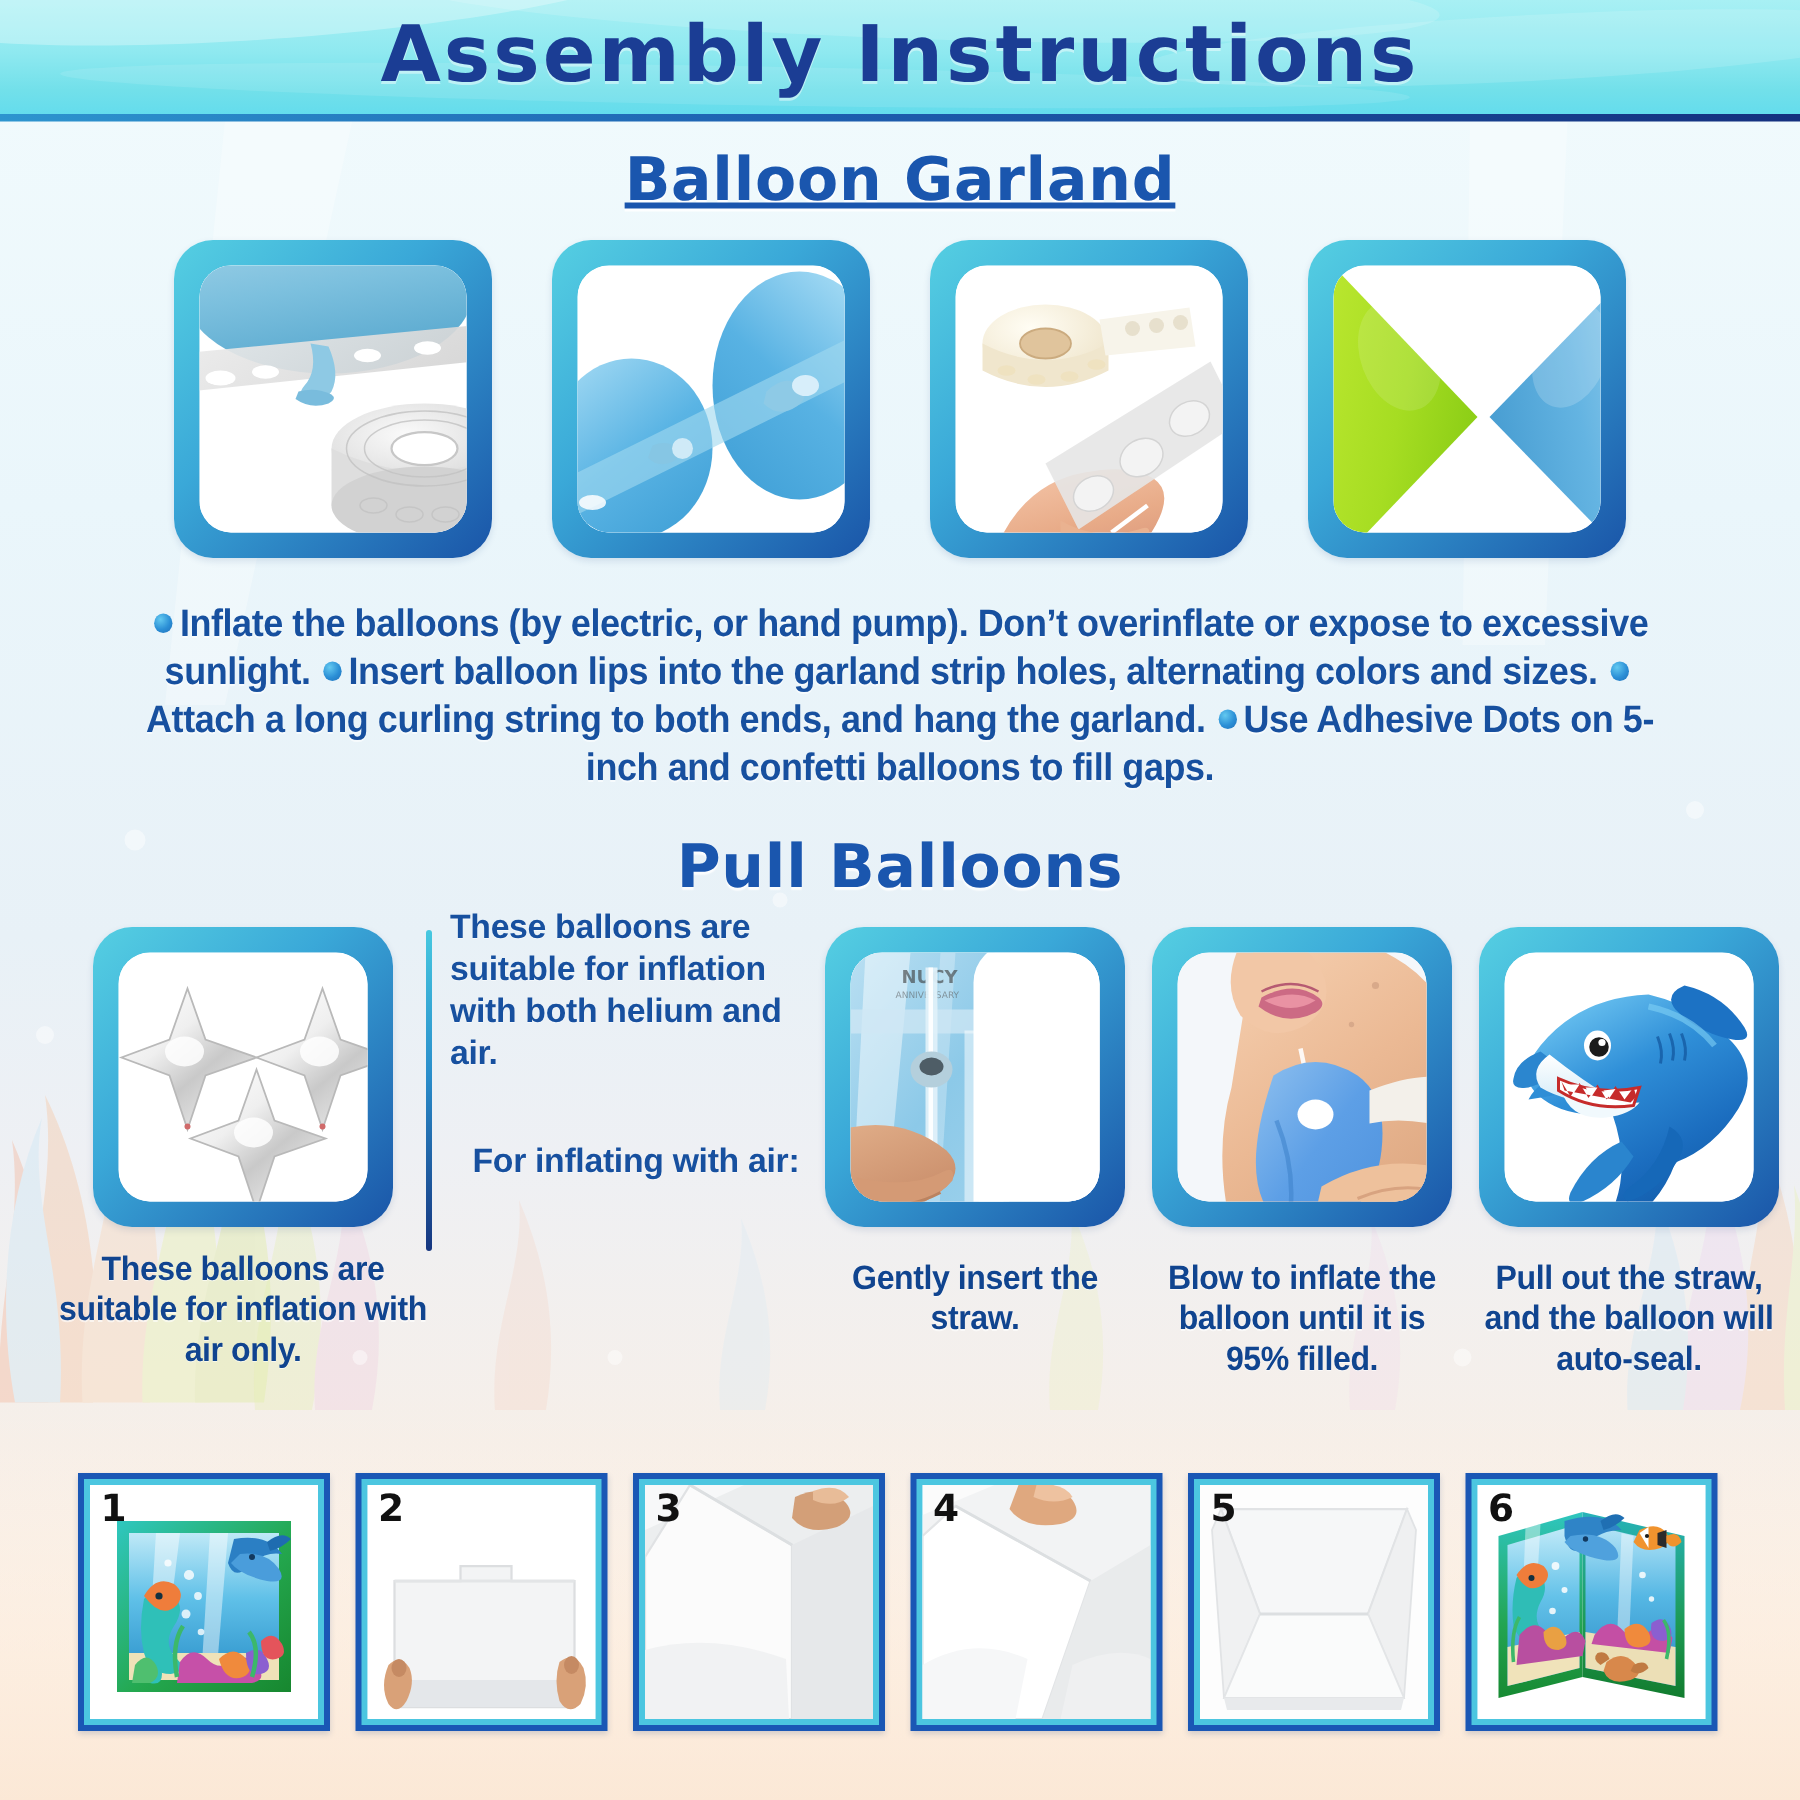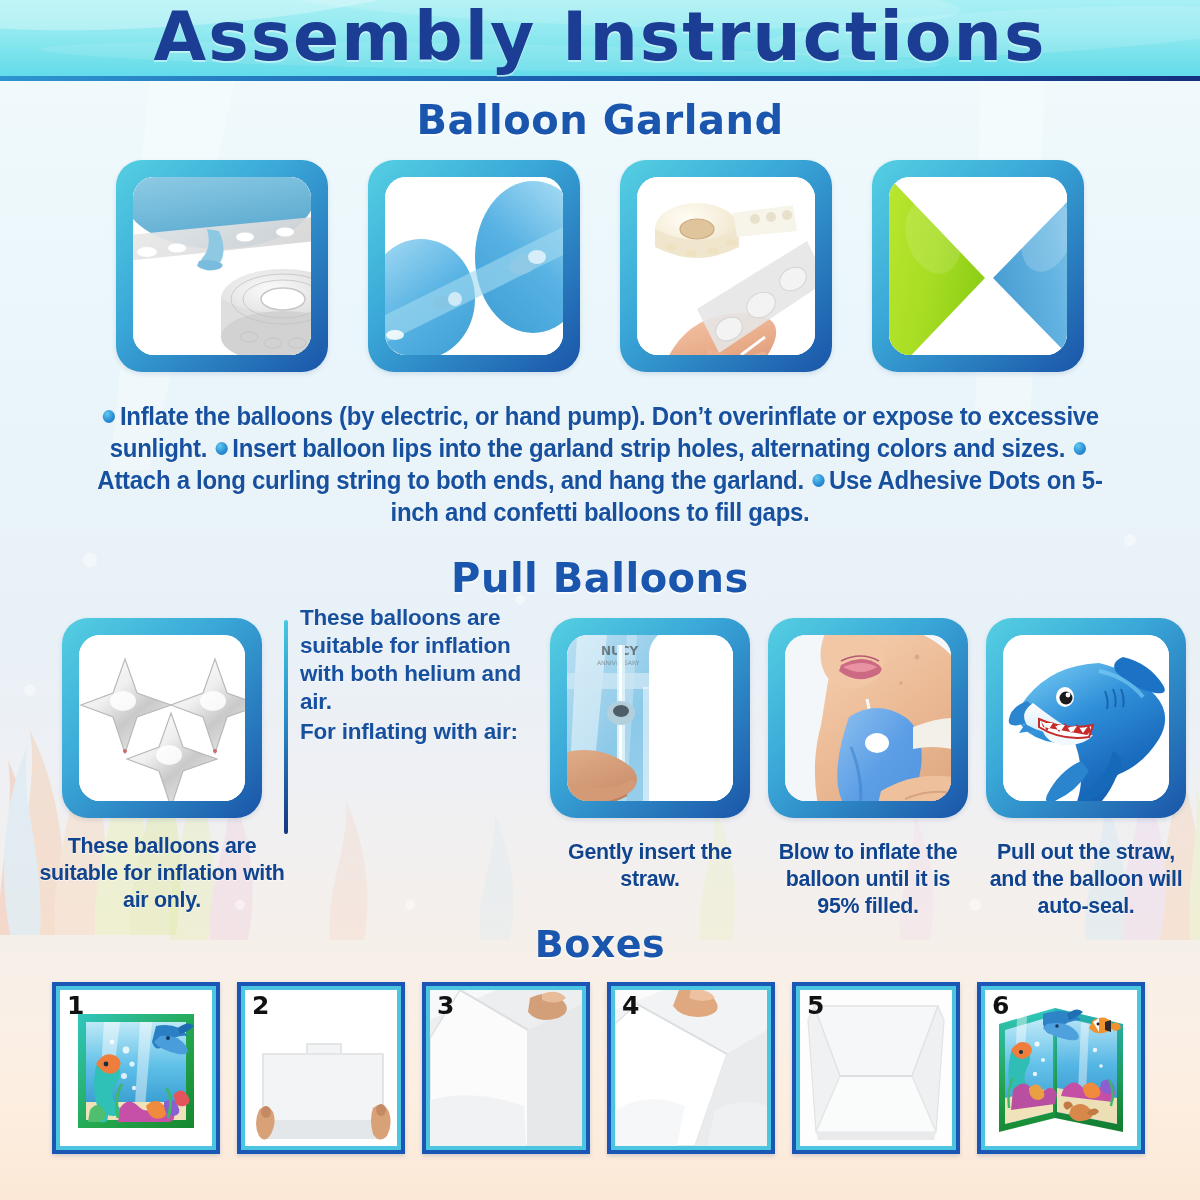--- a/index.html
+++ b/index.html
@@ -23,33 +23,33 @@
     overflow:hidden;
   }
   .header .wave{position:absolute;background:rgba(255,255,255,.30);border-radius:50%;}
   .header-rule{
     position:absolute;left:0;top:76px;width:1200px;height:5px;
     background:linear-gradient(90deg,#2d95cf 0%,#1d5fb0 45%,#14307e 100%);
   }
   .title{
     position:absolute;left:0;top:2px;width:1200px;text-align:center;
     font-family:"DejaVu Sans",sans-serif;
-    font-size:68px;font-weight:bold;letter-spacing:2px;
+    font-size:52px;font-weight:bold;letter-spacing:2px;
     color:#1b3d94;
     text-shadow:0 2px 0 rgba(255,255,255,.45);
     line-height:70px;
   }
   
   .sec-head{
     position:absolute;width:1200px;text-align:center;
     font-family:"DejaVu Sans",sans-serif;font-weight:bold;
     color:#1a56ae;letter-spacing:.5px;
     text-shadow:0 2px 1px rgba(255,255,255,.85);
   }
-  #h-garland{top:97px;font-size:40px;}
+  #h-garland{top:97px;font-size:40px;text-decoration:underline;}
   #h-foil{top:555px;font-size:40px;}
   #h-boxes{top:922px;font-size:38px;}
   
   .card{
     position:absolute;border-radius:26px;
     background:linear-gradient(135deg,#55cfe2 0%,#3aa8d8 40%,#1a55a8 100%);
     padding:17px;box-sizing:border-box;
     box-shadow:0 2px 5px rgba(20,60,120,.13);
   }
   .card-inner{
@@ -83,21 +83,21 @@
     background:linear-gradient(180deg,#46c8e0 0%,#2a8ecb 45%,#16357f 100%);
     border-radius:2px;
   }
   .foil-note{
     position:absolute;left:300px;width:232px;
     font-family:"Liberation Sans",sans-serif;font-weight:bold;
     font-size:22.5px;line-height:28px;color:#17509f;letter-spacing:-.2px;
     text-shadow:0 1px 0 rgba(255,255,255,.55);
   }
   #foil-note-1{top:604px;}
-  #foil-note-2{top:718px;}
+  #foil-note-2{top:760px;margin-left:15px;}
   .cap{
     position:absolute;text-align:center;
     font-family:"Liberation Sans",sans-serif;font-weight:bold;
     color:#10448f;font-size:22.5px;line-height:27px;letter-spacing:-.3px;
     transform:scaleX(.95);transform-origin:center top;
     text-shadow:0 1px 0 rgba(255,255,255,.6);
   }
   #cap-star{left:22px;top:832px;width:280px;}
   #cap-straw{left:546px;top:838px;width:208px;}
   #cap-blow{left:760px;top:838px;width:216px;}
@@ -498,21 +498,20 @@
         <path d="M96 36 q28 6 44 26" stroke="#7fd0f5" stroke-width="4" fill="none" opacity=".6"></path>
       </svg>
     </div>
   </div>
 
   <div class="cap" id="cap-star">These balloons are suitable for inflation with air only.</div>
   <div class="cap" id="cap-straw">Gently insert the straw.</div>
   <div class="cap" id="cap-blow">Blow to inflate the balloon until it is 95% filled.</div>
   <div class="cap" id="cap-shark">Pull out the straw, and the balloon will auto-seal.</div>
 
-  <div class="sec-head" id="h-boxes">Boxes</div>
 
   <div class="box-card" style="left:52px;">
     <div class="box-mid">
         <div class="box-inner">
       <span class="box-num">1</span>
       <svg width="152" height="156" viewBox="0 0 152 156" style="position:absolute;left:0;top:0;">
         <defs>
           <linearGradient id="bxfr" x1="0" y1="0" x2="1" y2="1">
             <stop offset="0%" stop-color="#2fc7c0"></stop>
                 <stop offset="55%" stop-color="#24a84f"></stop>

